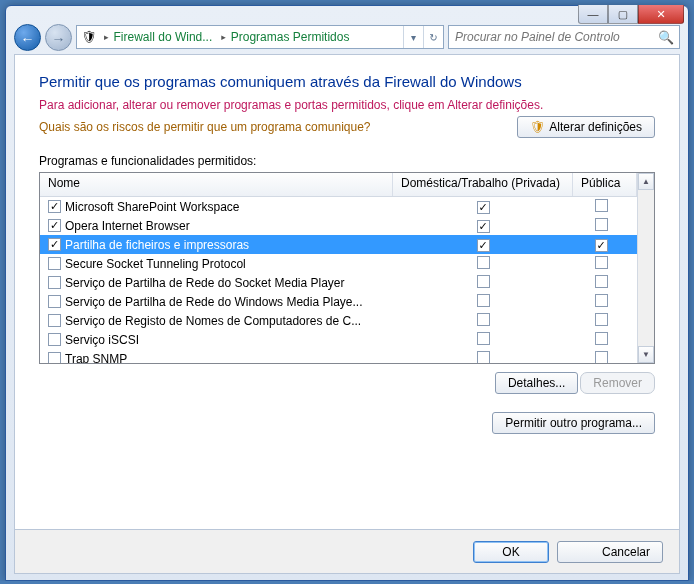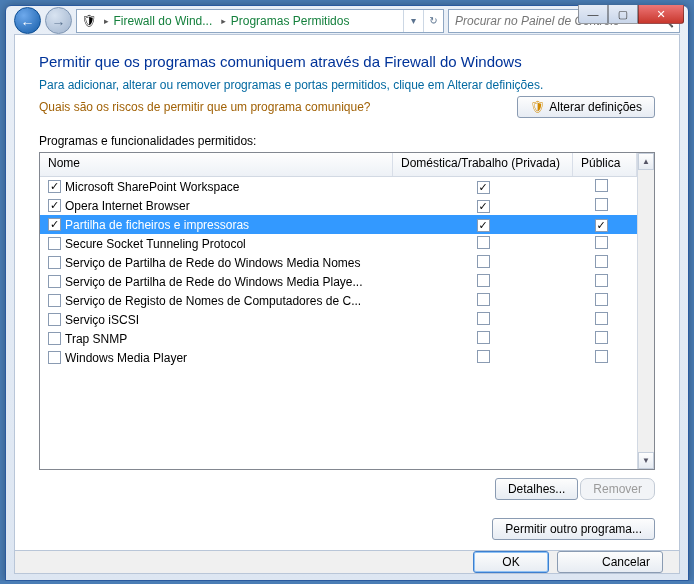--- a/index.html
+++ b/index.html
@@ -17,47 +17,47 @@
   .addr-icon { width: 18px; margin: 0 3px; text-align: center; }
   .addr-seg { padding: 0 6px 0 2px; color: #15803d; white-space: nowrap; display:flex; align-items:center; height:100%; }
   .addr-arrow { color: #555; font-size: 9px; padding: 0 3px; }
   .addr-btns { display: flex; margin-left: auto; }
   .addr-btn { width: 20px; height: 22px; border-left: 1px solid #ccd7e4; display: flex; align-items: center; justify-content: center; color: #5b738f; font-size: 10px; }
   .search { width: 232px; height: 24px; background: #fff; border: 1px solid #8fa7c3; display: flex; align-items: center; padding: 0 4px; }
   .search input { border: none; outline: none; flex: 1; font-style: italic; color: #777; font-size: 12px; }
   .search-ico { color: #2a6ab5; font-size: 13px; }
   .content { flex: 1; background: #fff; margin: 0 8px 0 8px; border: 1px solid #b9c6d8; padding: 18px 24px 10px; display: flex; flex-direction: column; }
   .h1 { color: #003399; font-size: 15px; margin-bottom: 8px; }
-  .sub { color: #0369a1; margin-bottom: 4px; }
+  .sub { color: #be185d; margin-bottom: 4px; }
   .link-row { display: flex; align-items: center; margin-bottom: 16px; }
   .link { color: #a16207; cursor: pointer; }
   .btn { background: linear-gradient(#fdfdfd,#e7ecf3); border: 1px solid #8a9bb2; border-radius: 3px; padding: 3px 12px; color: #000; cursor: pointer; display:flex; align-items:center; gap:4px; }
   .btn.disabled { color: #9a9a9a; border-color: #c3cbd6; background: #f2f4f7; cursor: default; border-radius: 7px; }
   .btn.primary { border-color: #3d7fcf; box-shadow: inset 0 0 0 1px #8ec1f4; min-width:76px; justify-content:center; }
   .group-label { margin-bottom: 4px; }
-  .grid-wrap { border: 1px solid #828790; height: 318px; display: flex; }
+  .grid-wrap { border: 1px solid #828790; height: 192px; display: flex; }
   .grid-head { display: flex; background: linear-gradient(#fefefe,#edf1f6); border-bottom: 1px solid #d2d9e3; height: 24px; }
   .gh { padding: 3px 8px; border-right: 1px solid #d8dee8; }
   .gh.nome { flex: 1; }
   .gh.priv { width: 180px; }
   .gh.pub { width: 64px; }
   .grid-body { overflow-y: auto; flex: 1; }
   .grid-inner { flex:1; display:flex; flex-direction:column; }
   .row { display: flex; align-items: center; height: 19px; padding: 0 8px; }
   .row.sel { background: #3399ff; color: #fff; }
   .cell-name { flex: 1; display: flex; align-items: center; gap: 4px; white-space:nowrap; overflow:hidden; text-overflow:ellipsis; }
   .cell-priv { width: 180px; text-align: center; }
   .cell-pub { width: 56px; text-align: center; }
   .cb { width: 13px; height: 13px; border: 1px solid #8a9bb2; background: #fff; display: inline-flex; align-items: center; justify-content: center; font-size: 11px; line-height: 1; color: #000; }
   .row.sel .cb { color: #000; }
   .sb { width: 17px; background: #f0f0f0; border-left: 1px solid #d2d9e3; display:flex; flex-direction:column; }
   .sb-btn { height:17px; background:linear-gradient(#fefefe,#e6ebf2); border:1px solid #c5cedb; display:flex; align-items:center; justify-content:center; font-size:8px; color:#556; }
   .sb-track { flex:1; }
   .btn-row { display: flex; justify-content: flex-end; gap: 2px; margin-top: 8px; }
-  .bottom { height: 60px; margin: 0 8px 6px; background: #f0f0f0; border: 1px solid #b9c6d8; border-top:none; display: flex; align-items: center; justify-content: flex-end; gap: 8px; padding: 0 16px; }
+  .bottom { height: 44px; margin: 0 8px 6px; background: #f0f0f0; border: 1px solid #b9c6d8; border-top:none; display: flex; align-items: center; justify-content: flex-end; gap: 8px; padding: 0 16px; }
   .shield { color:#d28a00; }
 </style>
 </head>
 <body>
 
 <div class="window">
   <div class="title-chrome">
     <div class="win-btns">
       <div class="win-btn min">—</div>
       <div class="win-btn">▢</div>
@@ -134,21 +134,21 @@
               <span class="cell-name">
                 <span class="cb"></span>
                 <span>Secure Socket Tunneling Protocol</span>
               </span>
               <span class="cell-priv"><span class="cb"></span></span>
               <span class="cell-pub"><span class="cb"></span></span>
             </div>
             <div class="row">
               <span class="cell-name">
                 <span class="cb"></span>
-                <span>Serviço de Partilha de Rede do Windows Media Nomes</span>
+                <span>Serviço de Partilha de Rede do Socket Media Player</span>
               </span>
               <span class="cell-priv"><span class="cb"></span></span>
               <span class="cell-pub"><span class="cb"></span></span>
             </div>
             <div class="row">
               <span class="cell-name">
                 <span class="cb"></span>
                 <span>Serviço de Partilha de Rede do Windows Media Playe...</span>
               </span>
               <span class="cell-priv"><span class="cb"></span></span>

